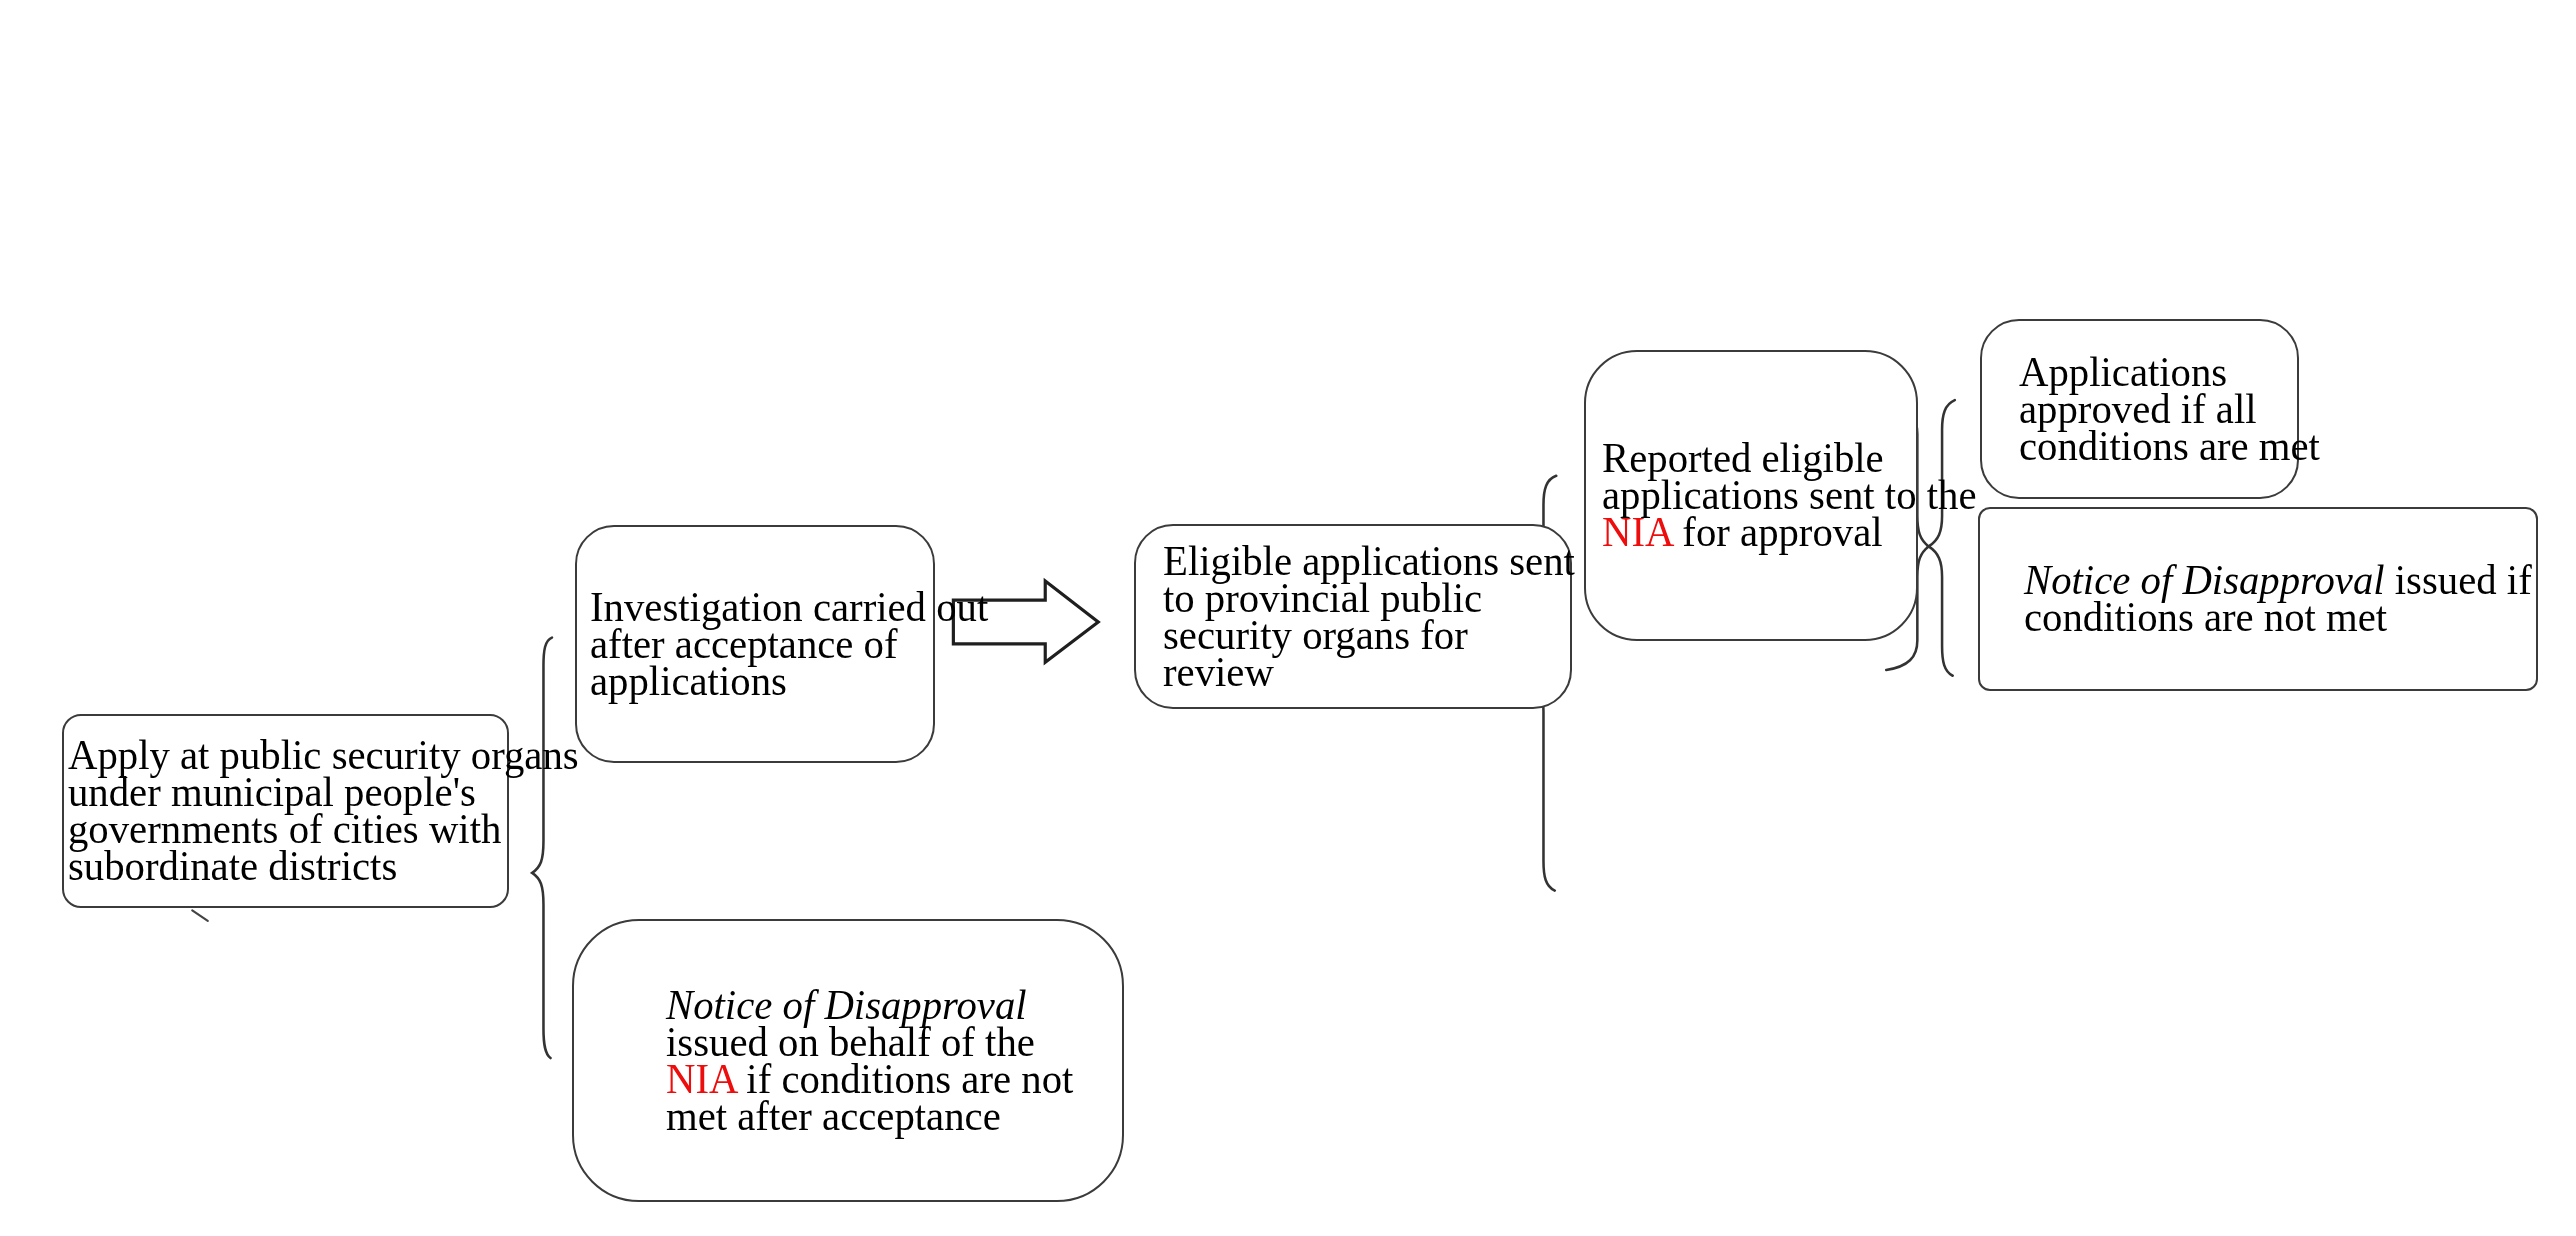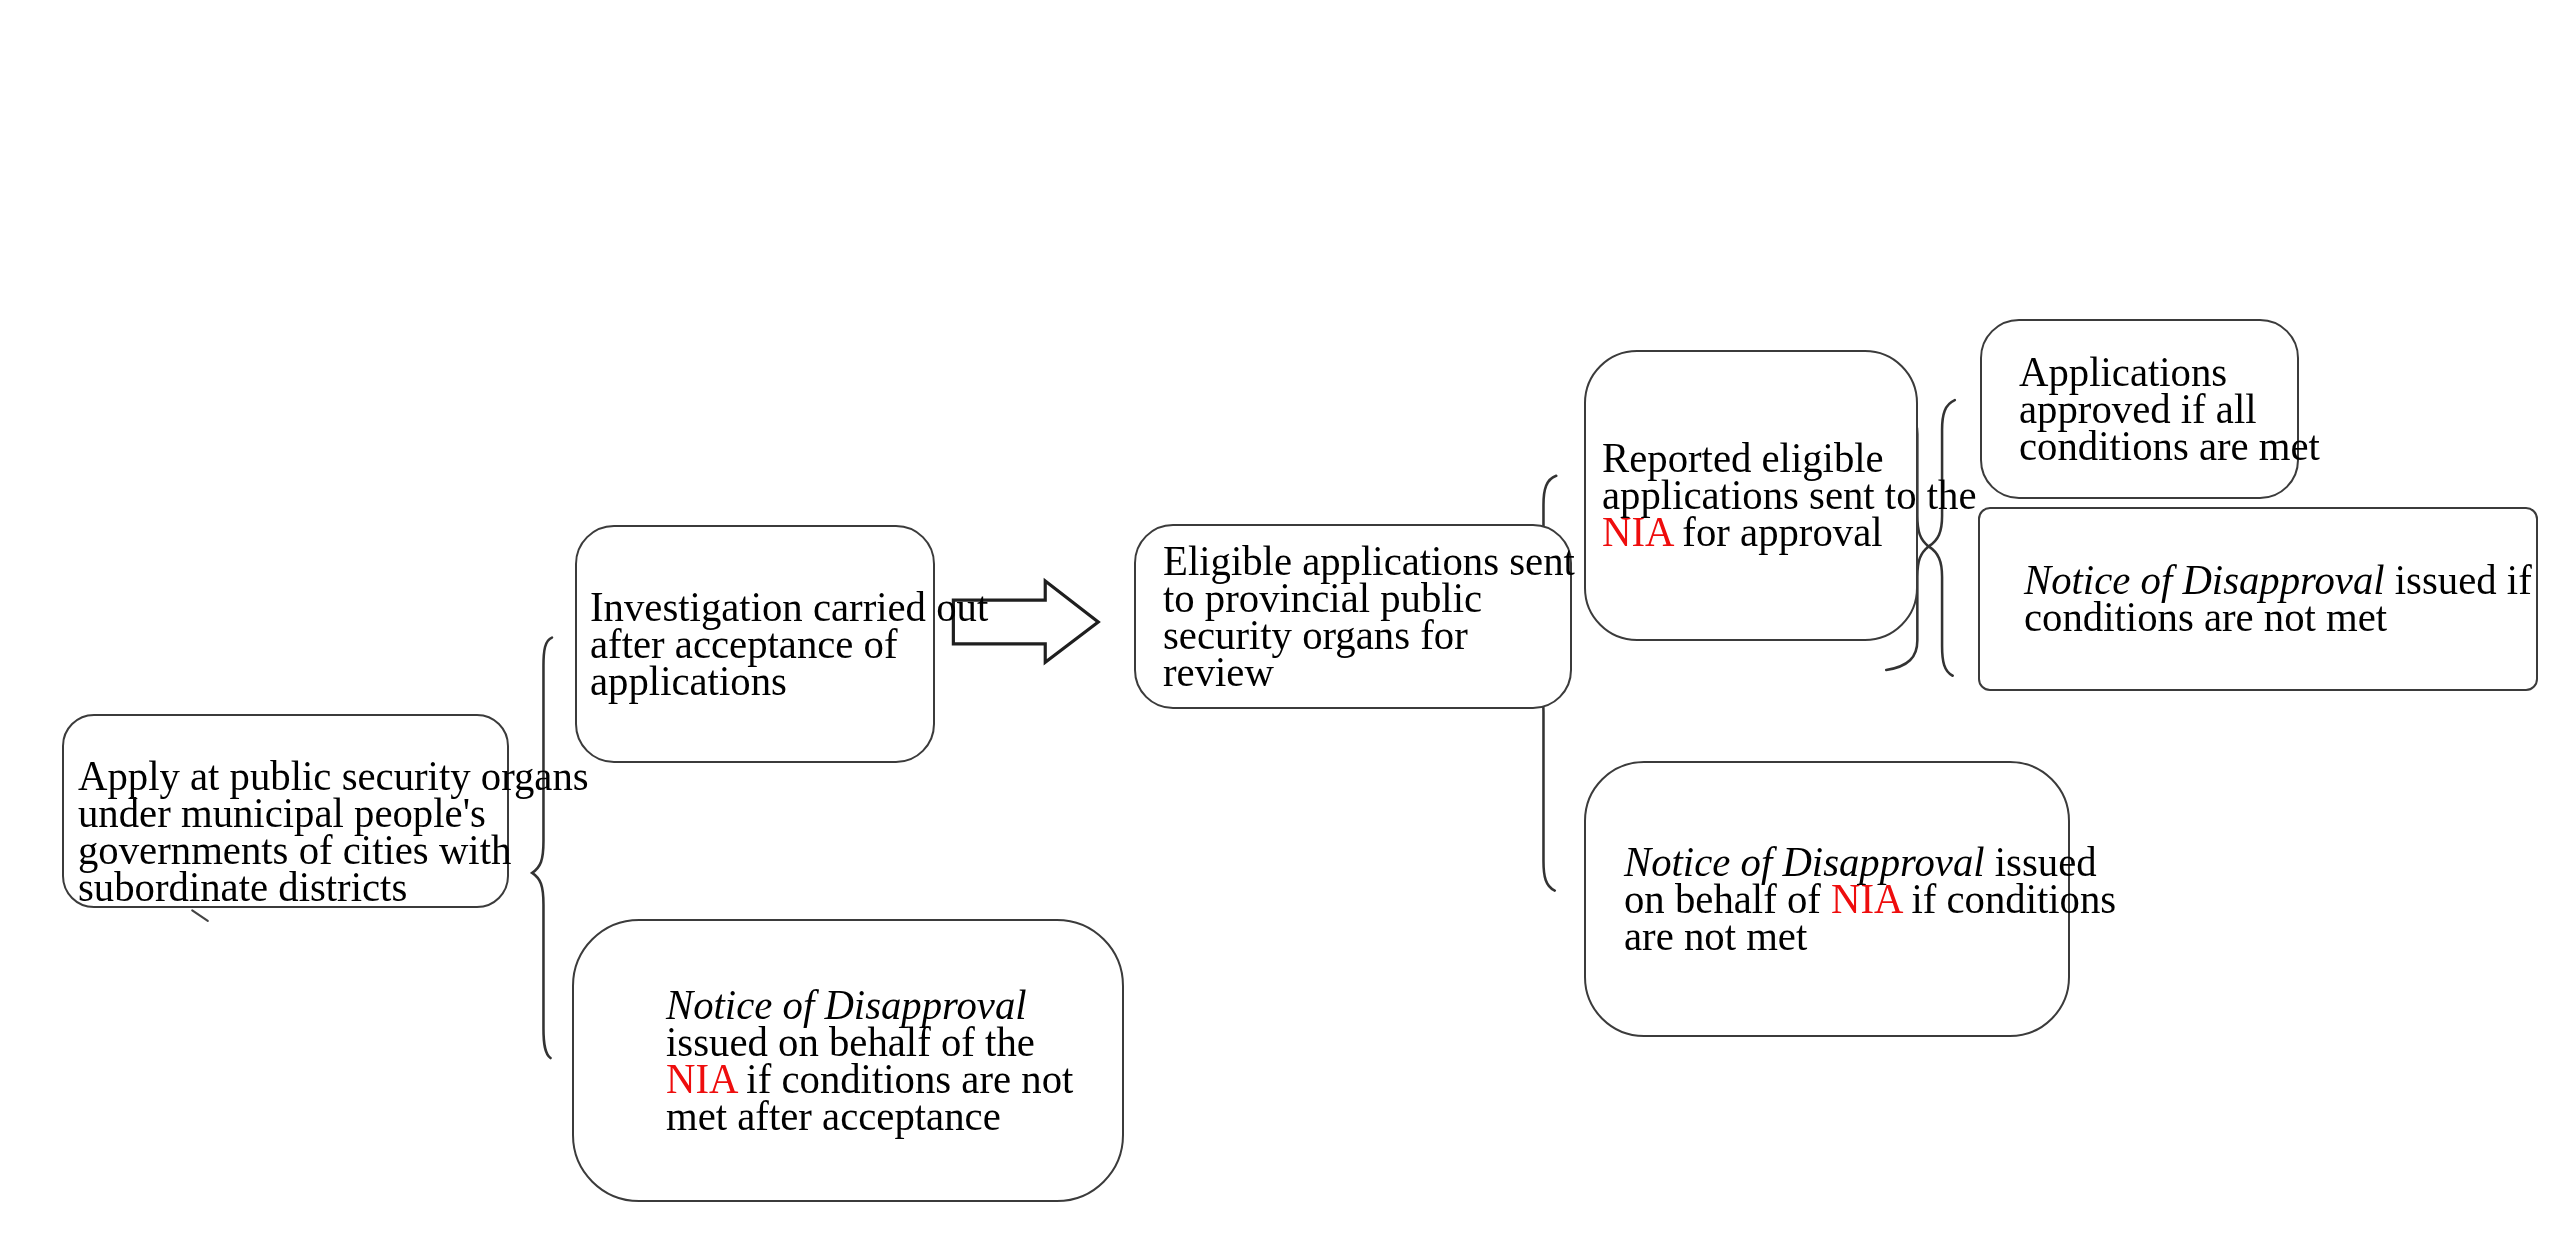--- a/index.html
+++ b/index.html
@@ -29,21 +29,21 @@
   .node{
     position:absolute; box-sizing:border-box;
     border:2.8px solid var(--box_border); background:#ffffff;
     display:flex; flex-direction:column; justify-content:center;
     font-size:42px; line-height:37px;
   }
   .lines{transform:scaleX(0.97); transform-origin:left center;}
   .lines > div{white-space:pre;}
   .i{font-style:italic;}
   .r{color:var(--nia_red);}
-  .n1{left:62px;  top:714px; width:447px; height:194px; border-radius:32px; padding-left:14px; padding-right:4.2px;justify-content:flex-end;}
+  .n1{left:62px;  top:714px; width:447px; height:194px; border-radius:19px; padding-left:4px; padding-right:4.2px;}
   .n2{left:575px; top:525px;  width:360px; height:238px; border-radius:39px; padding-left:12.7px; padding-right:18px;}
   .n3{left:572px; top:919px; width:552px; height:283px; border-radius:67px; padding-left:92px; padding-right:5.7px;}
   .n4{left:1134px;top:524px;  width:438px; height:185px; border-radius:39px; padding-left:27px; padding-right:4.2px;}
   .n5{left:1584px;top:318px;  width:334px; height:291px; border-radius:53px; padding-left:15.5px; padding-right:2.8px;margin-top:32px;}
   .n6{left:1980px;top:319px;  width:319px; height:180px; border-radius:39px; padding-left:37px; padding-right:4.2px;}
   .n7{left:1978px;top:507px;  width:560px; height:184px; border-radius:12px; padding-left:44px; padding-right:5.7px;}
   .n8{left:1584px;top:761px; width:486px; height:276px; border-radius:60px; padding-left:38px; padding-right:4.2px;}
 </style>
 </head>
 <body>
@@ -121,22 +121,15 @@
       </div>
   </div>
 
   <div class="node n7">
     <div class="lines">
         <div><span class="i">Notice of Disapproval</span><span> issued if</span></div>
         <div><span>conditions are not met</span></div>
       </div>
   </div>
 
-  <div class="node n8">
-    <div class="lines">
-        <div><span class="i">Notice of Disapproval</span><span> issued</span></div>
-        <div><span>on behalf of </span><span class="r">NIA</span><span> if conditions</span></div>
-        <div><span>are not met</span></div>
-      </div>
-  </div>
 
 </div>
 
 
 </body></html>

